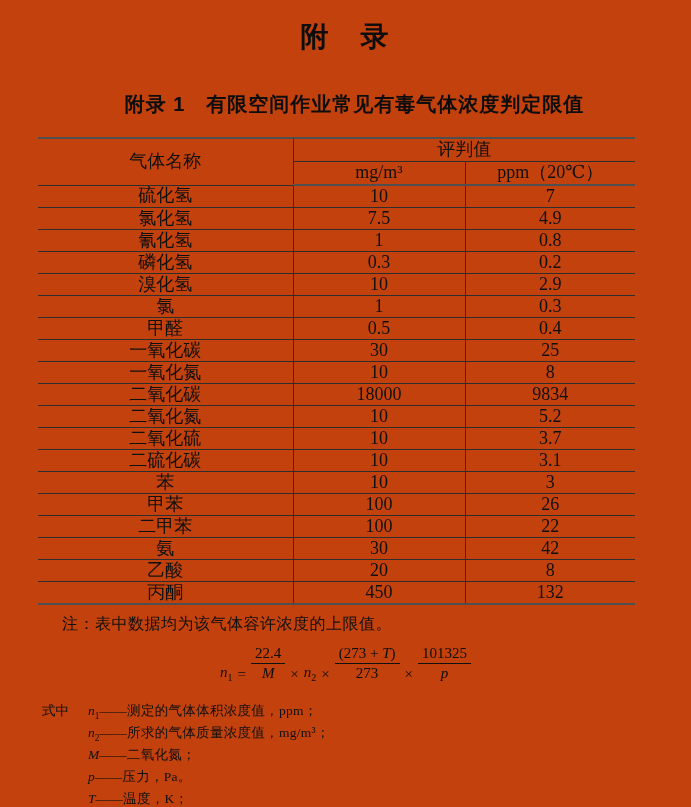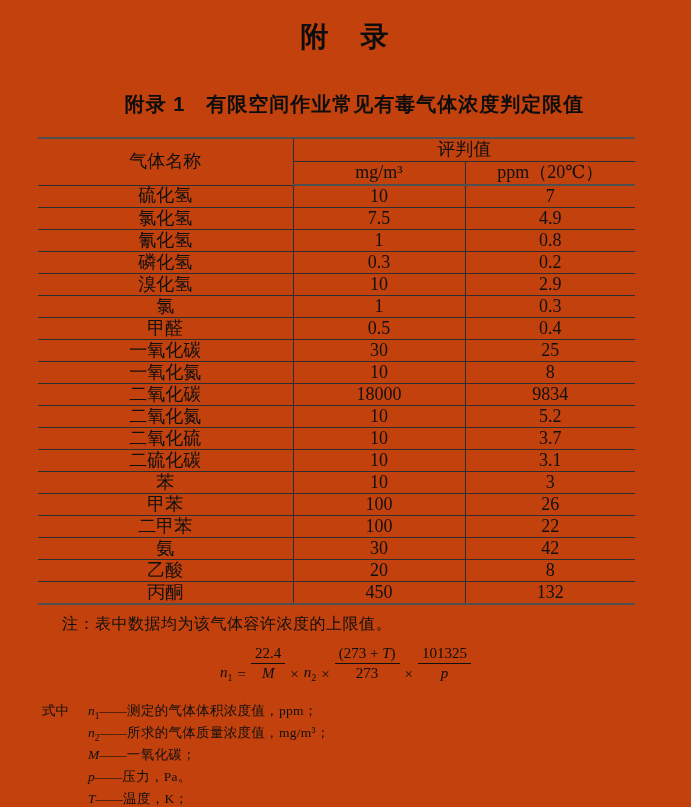--- a/index.html
+++ b/index.html
@@ -236,21 +236,21 @@
   </div>
 
   <div class="definitions">
     <span class="def-prefix">式中</span>
     <div class="def-list">
 
         <div class="def-line"><i class="sym">n</i><sub>1</sub><span class="def-desc">——测定的气体体积浓度值，ppm；</span></div>
 
         <div class="def-line"><i class="sym">n</i><sub>2</sub><span class="def-desc">——所求的气体质量浓度值，mg/m³；</span></div>
 
-        <div class="def-line"><i class="sym">M</i><sub></sub><span class="def-desc">——一氧化碳；</span></div>
+        <div class="def-line"><i class="sym">M</i><sub></sub><span class="def-desc">——二氧化氮；</span></div>
 
         <div class="def-line"><i class="sym">p</i><sub></sub><span class="def-desc">——压力，Pa。</span></div>
 
         <div class="def-line"><i class="sym">T</i><sub></sub><span class="def-desc">——温度，K；</span></div>
       </div>
   </div>
 
 </div>
 
 </body></html>

